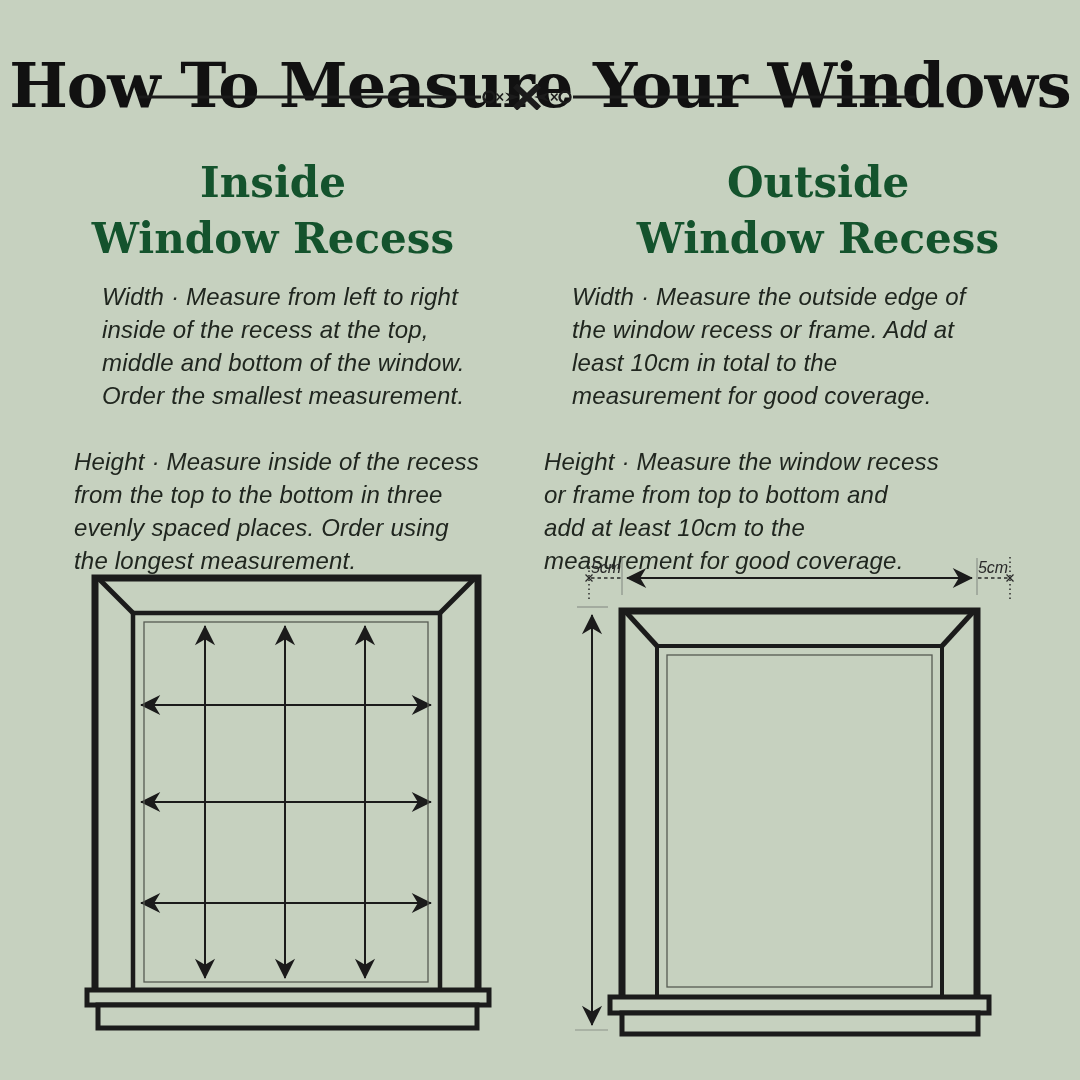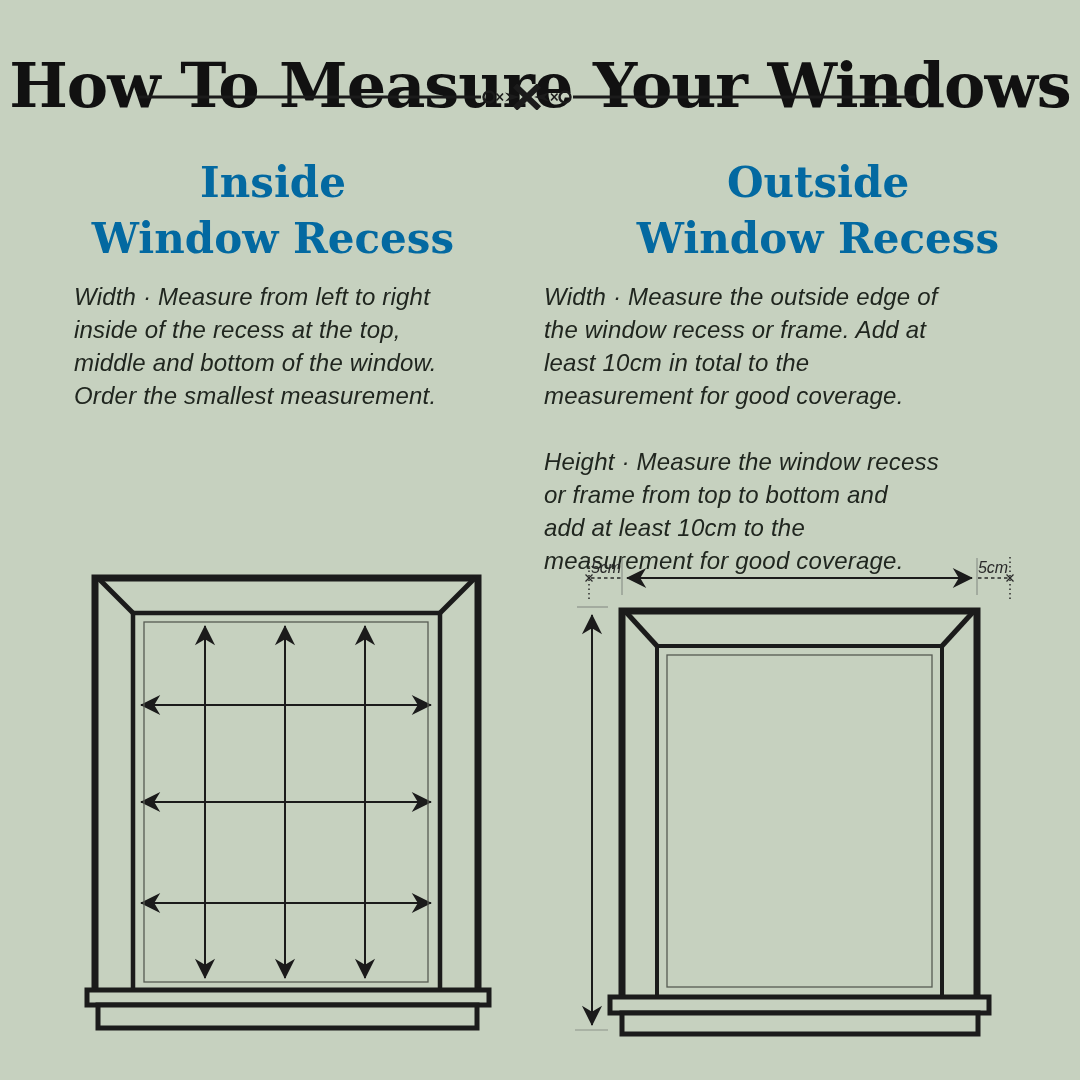--- a/index.html
+++ b/index.html
@@ -20,36 +20,36 @@
     color:#111111;
     white-space:nowrap;
   }
   .divider{position:absolute;top:84px;left:137px;width:780px;height:26px;}
   .heading{
     position:absolute;top:120px;width:460px;
     text-align:center;
     font-family:"DejaVu Serif", serif;
     font-weight:bold;
     font-size:42px;line-height:56px;
-    color:#0369a1;
+    color:#14532d;
     white-space:pre-line;
   }
   .heading.inside{left:43px;}
   .heading.outside{left:588px;}
   .para{
     position:absolute;width:480px;
     font-style:italic;
     font-size:24px;line-height:33px;
     letter-spacing:0.2px;
     color:#20261f;
     white-space:pre-line;
   }
   .para.inside{left:74px;}
   .para.outside{left:544px;}
-  .para.width-p{top:256px;}
+  .para.width-p{top:256px;margin-left:28px;}
   .para.height-p{top:421px;}
   .diagram{position:absolute;}
   .diagram.left{left:80px;top:570px;}
   .diagram.right{left:573px;top:553px;}
   .frame-line{stroke:#1b1b1b;fill:none;}
   .thin-line{stroke:#565b52;fill:none;}
   .gray-tick{stroke:#8b938a;stroke-width:1.2;}
   .arrow{stroke:#1b1b1b;stroke-width:2;fill:none;}
   .sill{stroke:#1b1b1b;stroke-width:5;fill:#c6d1bf;}
   .gap-label{
@@ -88,20 +88,24 @@
 
   <h2 class="heading inside">Inside
 Window Recess</h2>
   <h2 class="heading outside">Outside
 Window Recess</h2>
 
   <p class="para inside width-p">Width · Measure from left to right
 inside of the recess at the top,
 middle and bottom of the window.
 Order the smallest measurement.</p>
+  <p class="para inside height-p">Height · Measure inside of the recess
+from the top to the bottom in three
+evenly spaced places. Order using
+the longest measurement.</p>
   <p class="para outside width-p">Width · Measure the outside edge of
 the window recess or frame. Add at
 least 10cm in total to the
 measurement for good coverage.</p>
   <p class="para outside height-p">Height · Measure the window recess
 or frame from top to bottom and
 add at least 10cm to the
 measurement for good coverage.</p>
 
   <svg class="diagram left" width="415" height="465" viewBox="0 0 415 465">

